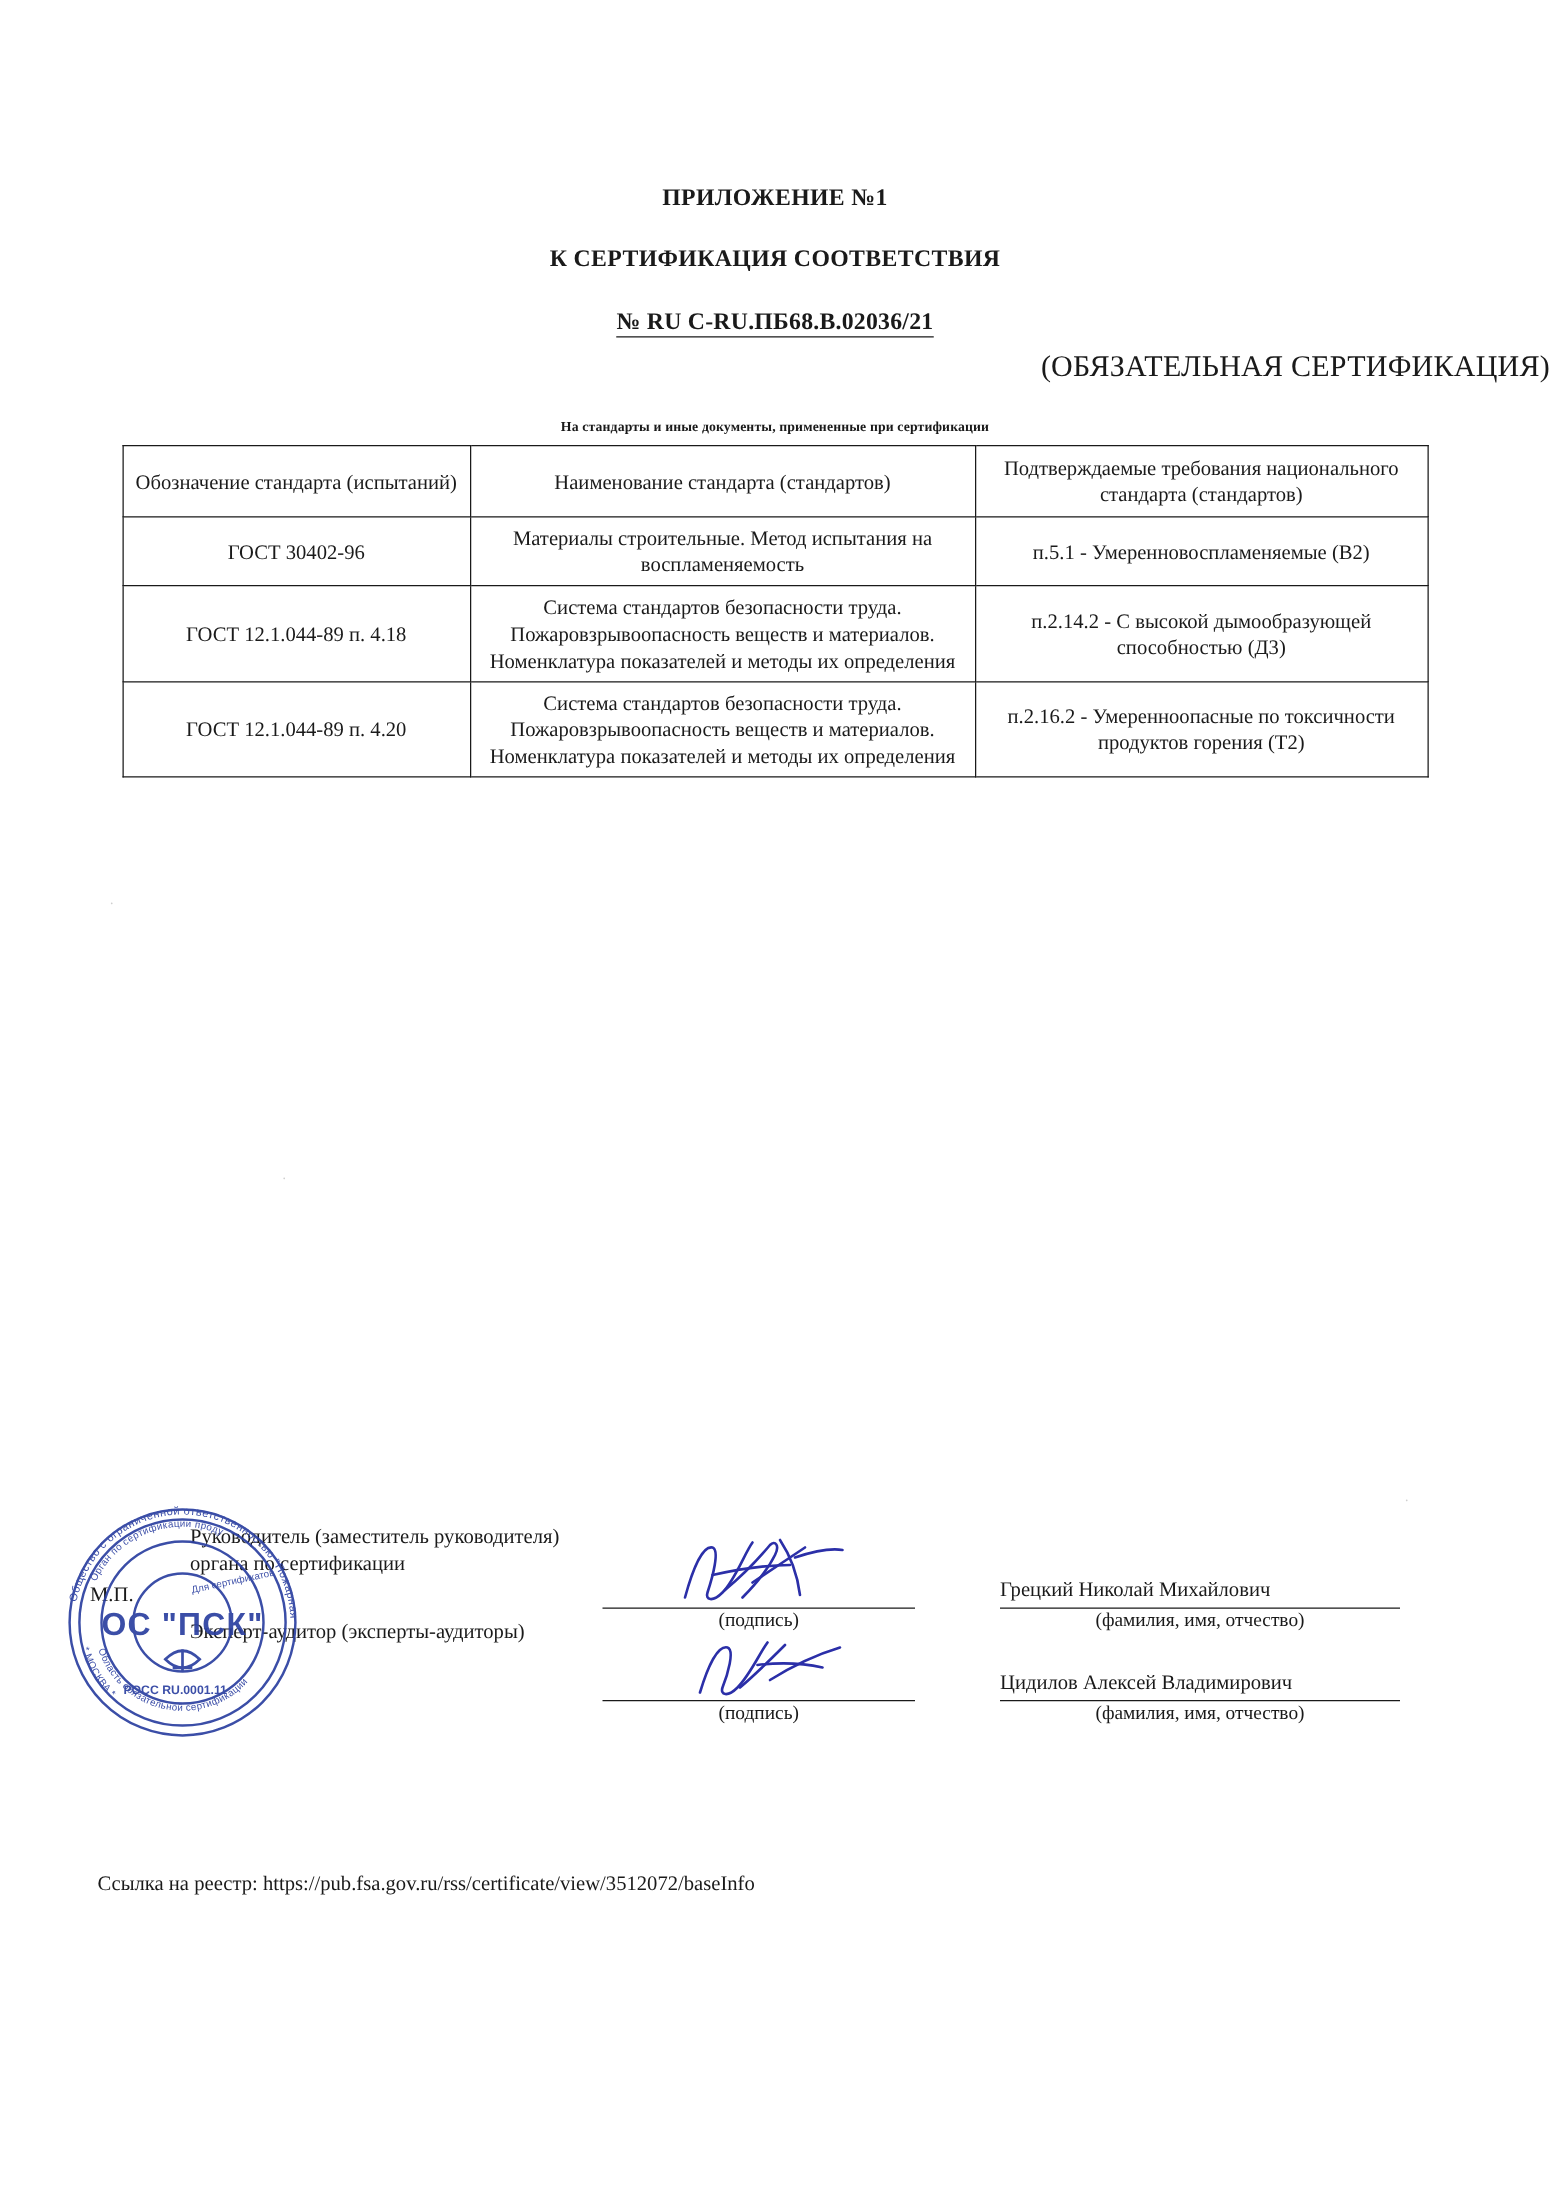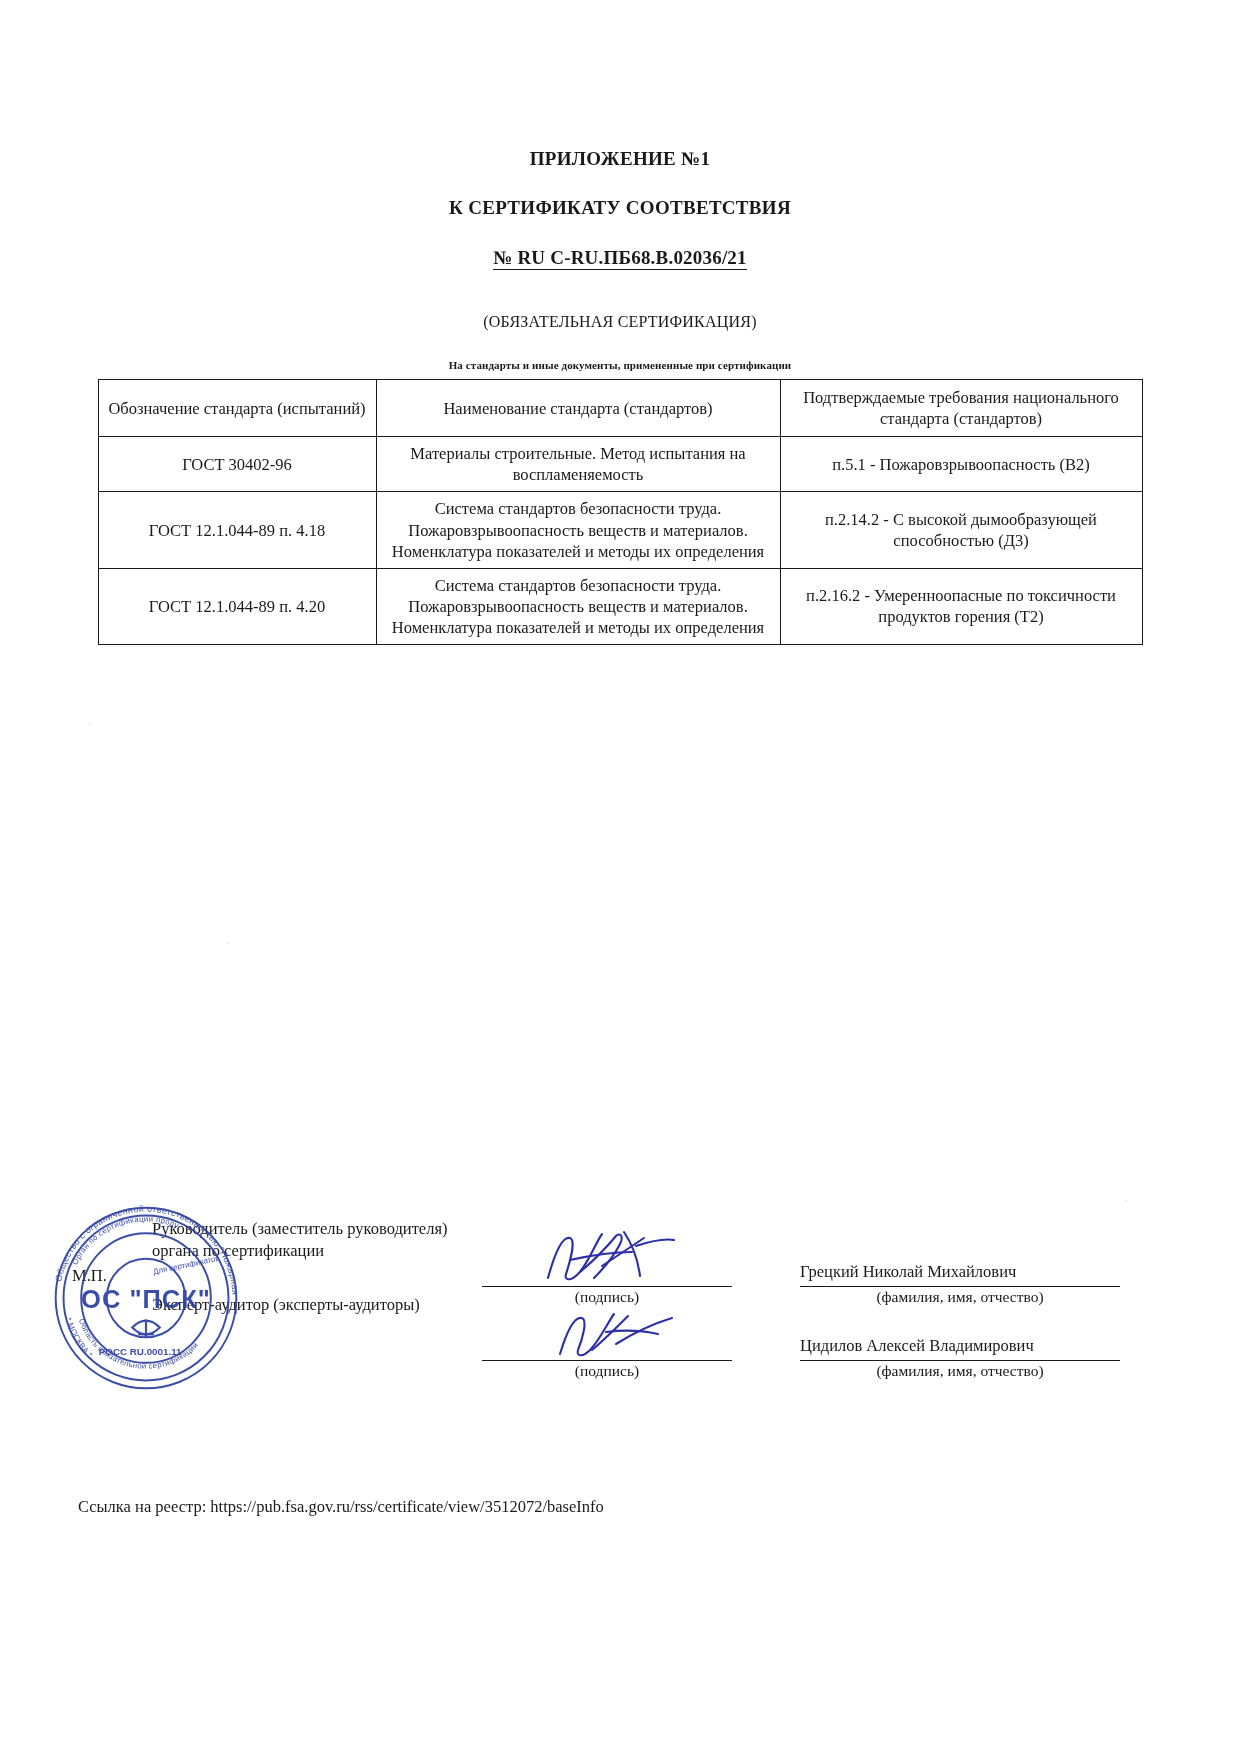--- a/index.html
+++ b/index.html
@@ -41,23 +41,24 @@
     font-size: 19px;
     font-weight: bold;
     margin-top: 28px;
     letter-spacing: 0.2px;
   }
   .h-num span {
     border-bottom: 1.5px solid #1a1a1a;
     padding-bottom: 1px;
   }
   .h-mand {
-    font-size: 16px;
-    margin-top: 44px;
+    font-size: 24px;
+    margin-top: 12px;
     letter-spacing: 0.2px;
+    text-align: right;
   }
   .h-tablecap {
     font-size: 11px;
     font-weight: bold;
     margin-top: 28px;
     letter-spacing: 0.1px;
   }
 
   
   table.std {
@@ -154,21 +155,21 @@
     font-size: 11px;
   }
 </style>
 </head>
 <body>
 
 <div class="page">
 
   <div class="header">
     <div class="h-title">ПРИЛОЖЕНИЕ №1</div>
-    <div class="h-sub">К СЕРТИФИКАТУ СООТВЕТСТВИЯ</div>
+    <div class="h-sub">К СЕРТИФИКАЦИЯ СООТВЕТСТВИЯ</div>
     <div class="h-num"><span>№ RU C-RU.ПБ68.В.02036/21</span></div>
     <div class="h-mand">(ОБЯЗАТЕЛЬНАЯ СЕРТИФИКАЦИЯ)</div>
     <div class="h-tablecap">На стандарты и иные документы, примененные при сертификации</div>
   </div>
 
   <table class="std">
     <colgroup>
         <col class="c1">
         <col class="c2">
         <col class="c3">
@@ -177,21 +178,21 @@
       <tr>
         <th>Обозначение стандарта (испытаний)</th>
         <th>Наименование стандарта (стандартов)</th>
         <th>Подтверждаемые требования национального стандарта (стандартов)</th>
       </tr>
     </thead>
     <tbody>
       <tr>
         <td>ГОСТ 30402-96</td>
         <td>Материалы строительные. Метод испытания на воспламеняемость</td>
-        <td>п.5.1 - Пожаровзрывоопасность (В2)</td>
+        <td>п.5.1 - Умеренновоспламеняемые (В2)</td>
       </tr>
       <tr>
         <td>ГОСТ 12.1.044-89 п. 4.18</td>
         <td>Система стандартов безопасности труда. Пожаровзрывоопасность веществ и материалов. Номенклатура показателей и методы их определения</td>
         <td>п.2.14.2 - С высокой дымообразующей способностью (Д3)</td>
       </tr>
       <tr>
         <td>ГОСТ 12.1.044-89 п. 4.20</td>
         <td>Система стандартов безопасности труда. Пожаровзрывоопасность веществ и материалов. Номенклатура показателей и методы их определения</td>
         <td>п.2.16.2 - Умеренноопасные по токсичности продуктов горения (Т2)</td>

